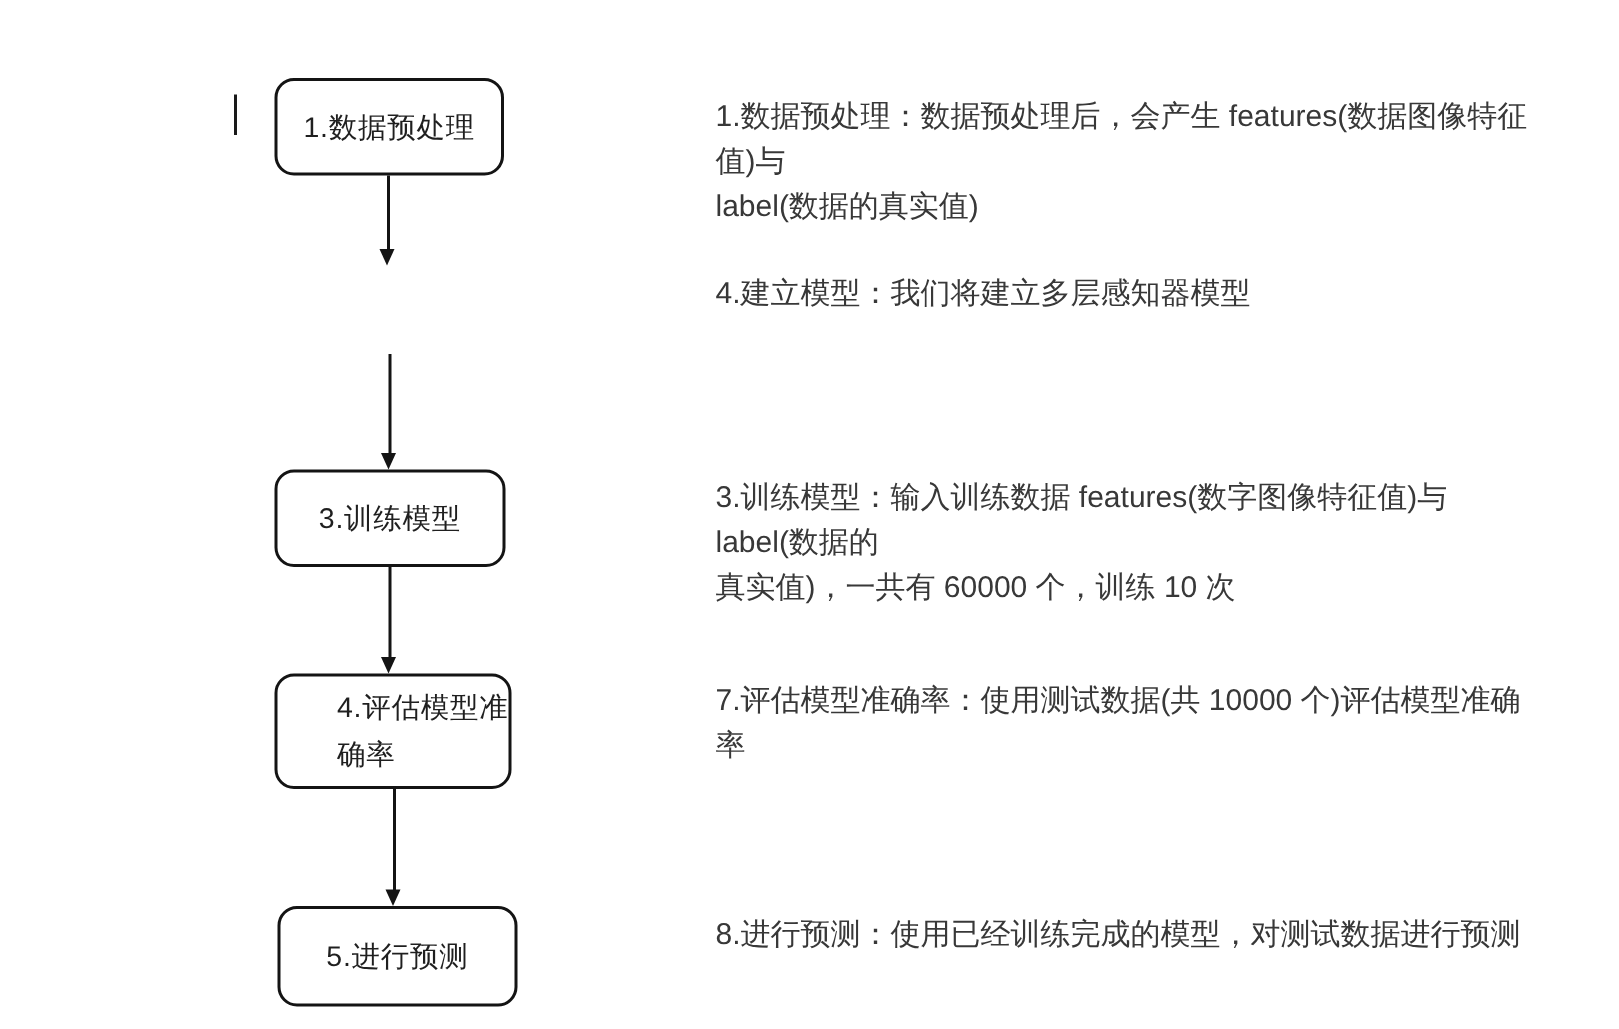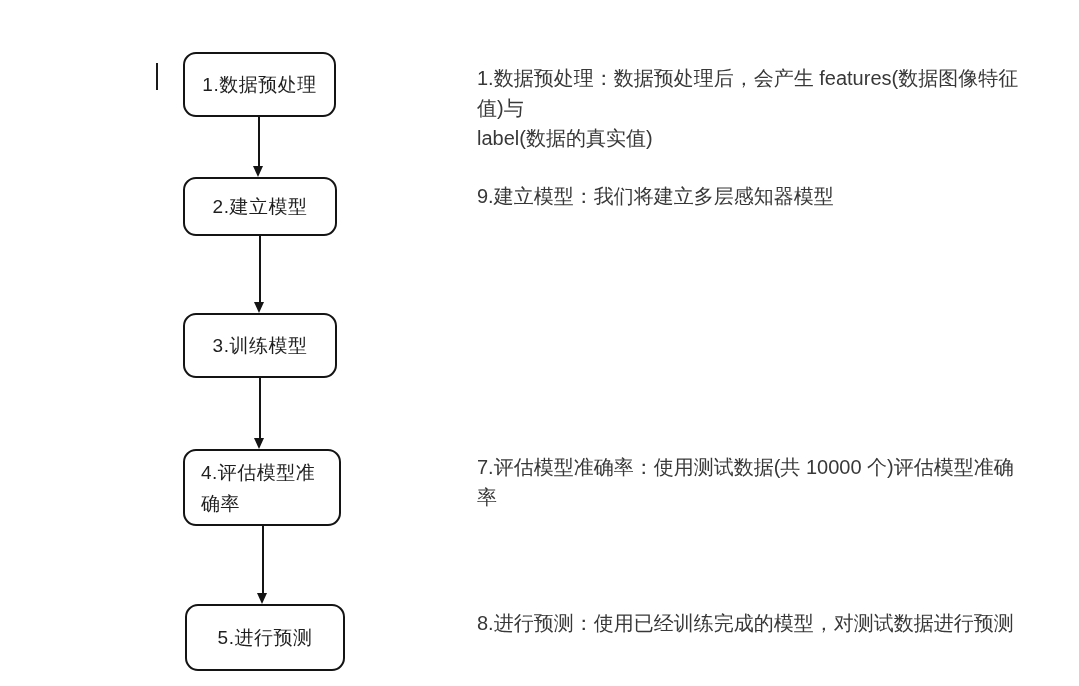--- a/index.html
+++ b/index.html
@@ -30,21 +30,21 @@
     background: #ffffff;
     display: flex;
     align-items: center;
     justify-content: center;
     font-size: 19px;
     color: #1f1f1f;
     letter-spacing: 0.5px;
     white-space: pre-line;
   }
   .flow-box.left-align {
-    justify-content: flex-start;
+    justify-content: flex-end;
     padding-left: 16px;
     line-height: 31px;
   }
 
   #box1 { left: 183px; top: 52px;  width: 153px; height: 65px; }
   #box2 { left: 183px; top: 177px; width: 154px; height: 59px; }
   #box3 { left: 183px; top: 313px; width: 154px; height: 65px; text-align: right; }
   #box4 { left: 183px; top: 449px; width: 158px; height: 77px; }
   #box5 { left: 185px; top: 604px; width: 160px; height: 67px; }
 
@@ -100,23 +100,20 @@
 
   <div class="flow-box" id="box1">
     <span>1.数据预处理</span>
   </div>
 
   <div class="arrow" id="arrow1">
     <div class="shaft"></div>
     <div class="head"></div>
   </div>
 
-  <div class="flow-box" id="box2">
-    <span>2.建立模型</span>
-  </div>
 
   <div class="arrow" id="arrow2">
     <div class="shaft"></div>
     <div class="head"></div>
   </div>
 
   <div class="flow-box" id="box3">
     <span>3.训练模型</span>
   </div>
 
@@ -134,17 +131,19 @@
     <div class="shaft"></div>
     <div class="head"></div>
   </div>
 
   <div class="flow-box" id="box5">
     <span>5.进行预测</span>
   </div>
 
   <div class="step-desc" id="desc1">1.数据预处理：数据预处理后，会产生 features(数据图像特征值)与
 label(数据的真实值)</div>
-  <div class="step-desc" id="desc2">9.建立模型：我们将建立多层感知器模型</div>
+  <div class="step-desc" id="desc2">4.建立模型：我们将建立多层感知器模型</div>
+  <div class="step-desc" id="desc3">3.训练模型：输入训练数据 features(数字图像特征值)与 label(数据的
+真实值)，一共有 60000 个，训练 10 次</div>
   <div class="step-desc" id="desc4">7.评估模型准确率：使用测试数据(共 10000 个)评估模型准确率</div>
   <div class="step-desc" id="desc5">8.进行预测：使用已经训练完成的模型，对测试数据进行预测</div>
 
 </div>
 
 </body></html>

